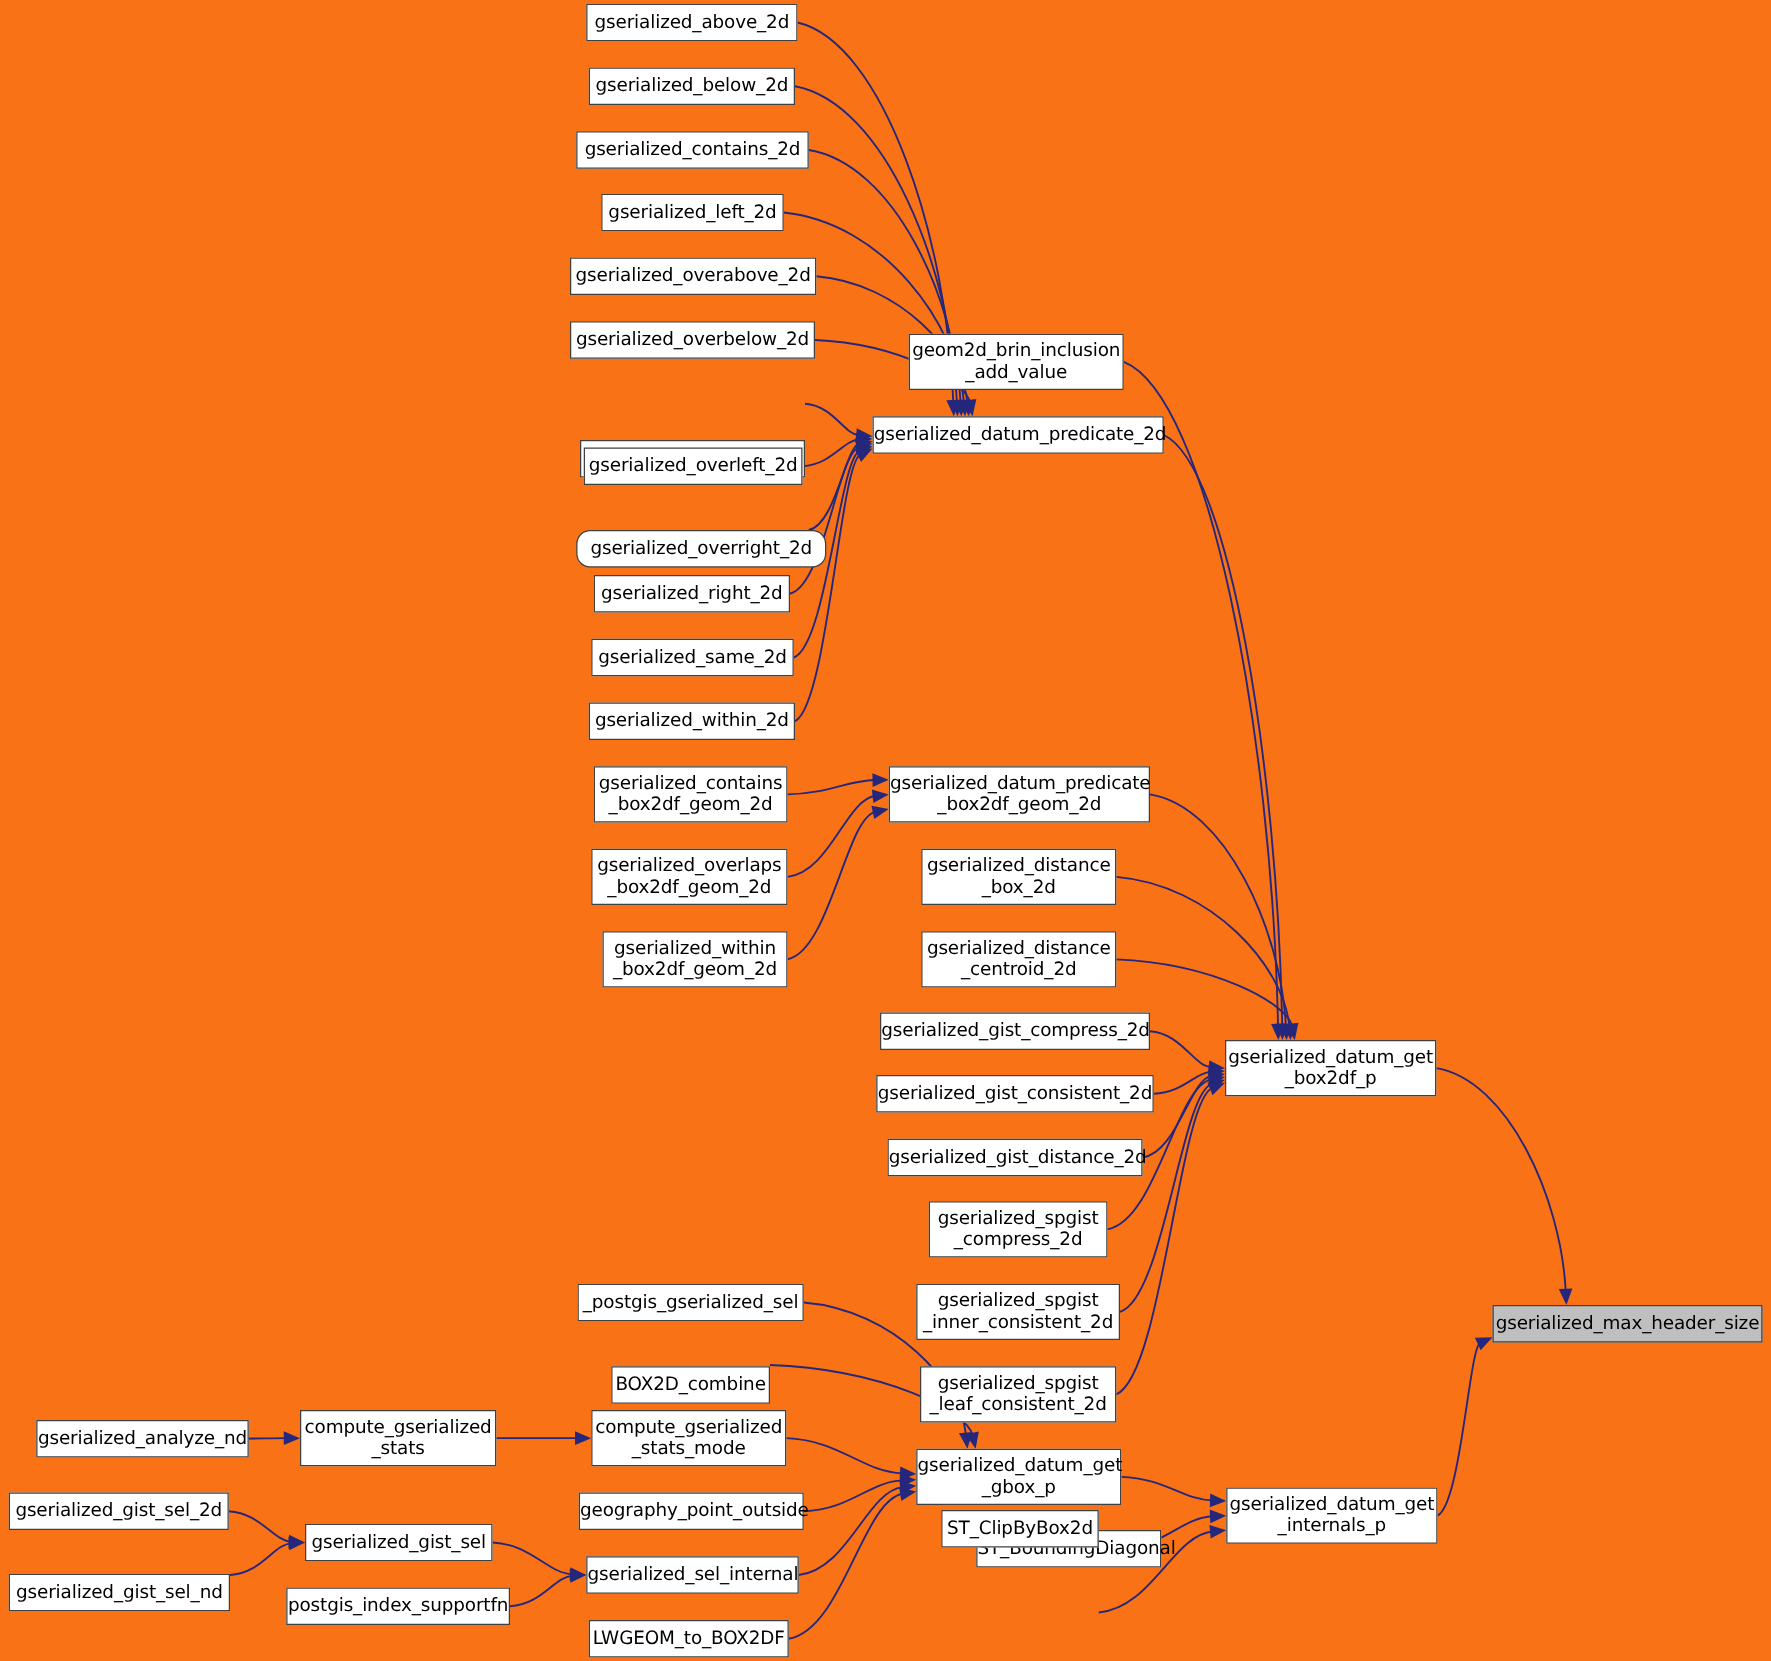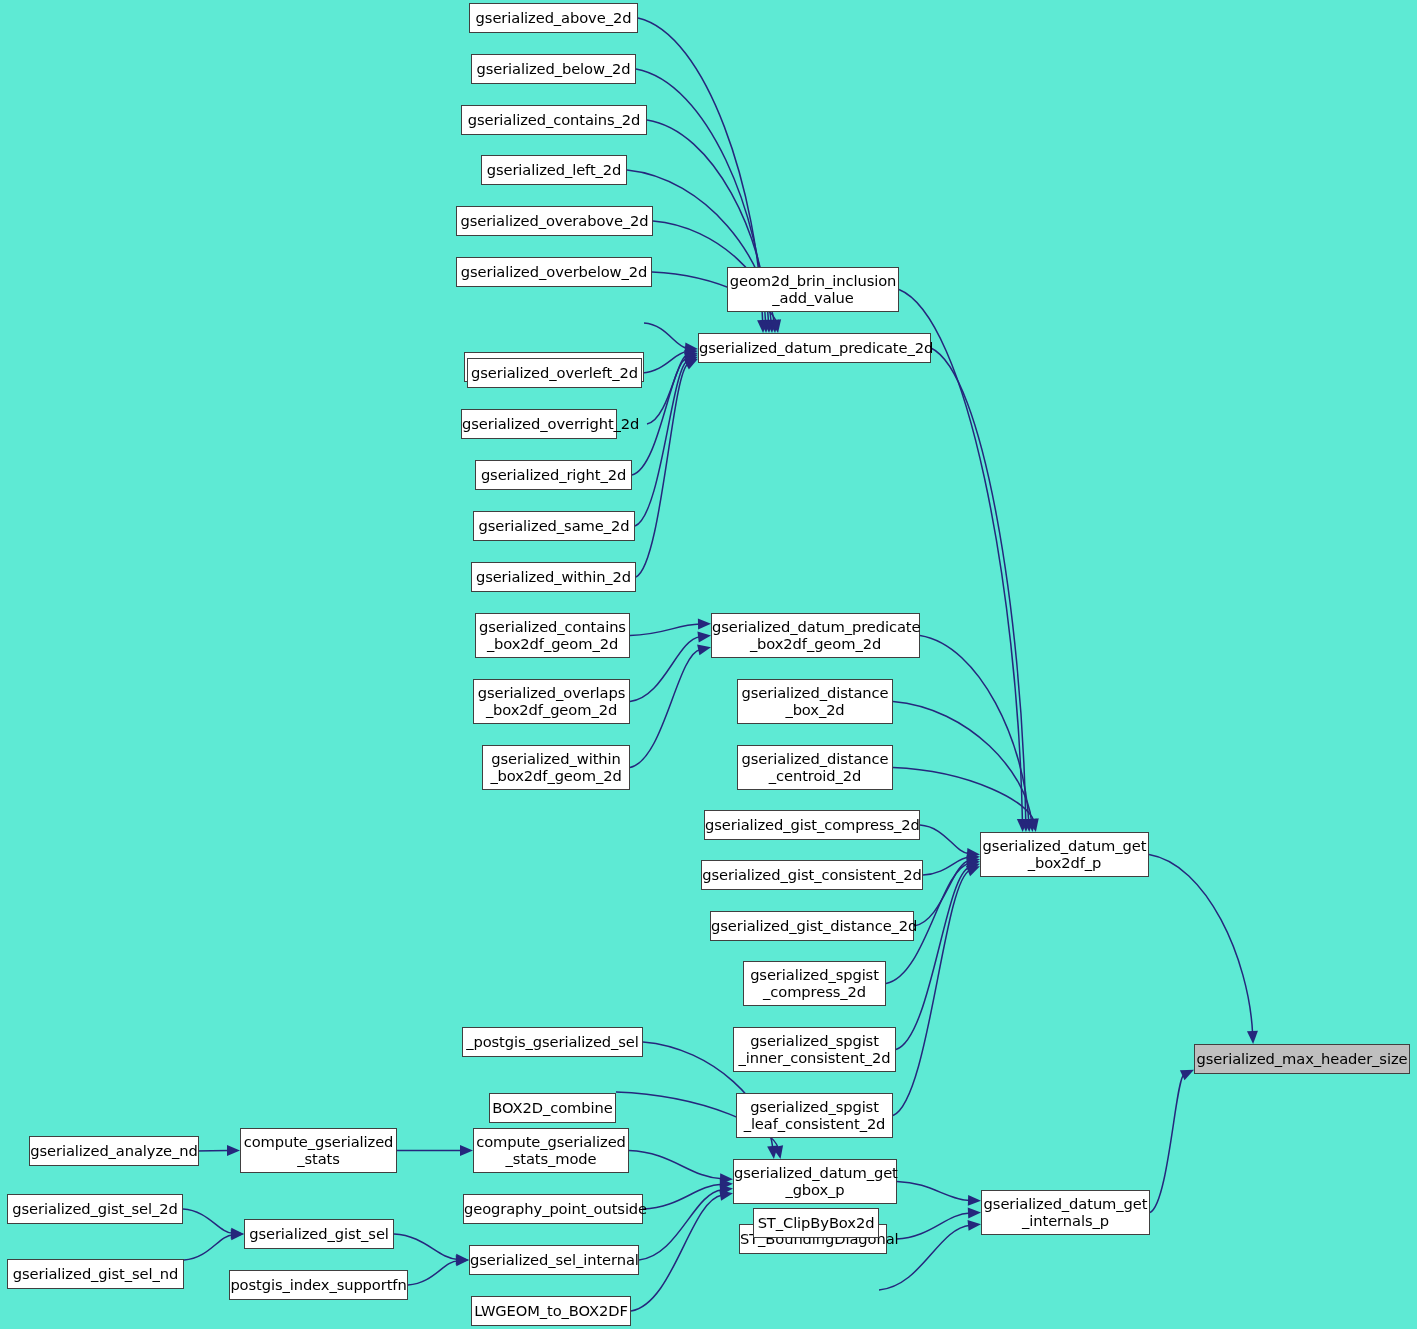--- a/index.html
+++ b/index.html
@@ -4,21 +4,21 @@
 <style>
   html, body {
     margin: 0;
     padding: 0;
     background: #ffffff;
   }
   #graph-root {
     position: relative;
     width: 1417px;
     height: 1329px;
-    background: #5eead4;
+    background: #f97316;
     font-family: "DejaVu Sans", "Liberation Sans", sans-serif;
     overflow: hidden;
   }
   svg#edges {
     position: absolute;
     left: 0;
     top: 0;
     width: 1417px;
     height: 1329px;
   }
@@ -140,21 +140,21 @@
     </svg>
   <div id="node-layer">
       <div class="node" style="left: 469px; top: 3px; width: 169px; height: 30px;"><span class="node-label">gserialized_above_2d</span></div>
       <div class="node" style="left: 471px; top: 54px; width: 165px; height: 30px;"><span class="node-label">gserialized_below_2d</span></div>
       <div class="node" style="left: 461px; top: 105px; width: 186px; height: 30px;"><span class="node-label">gserialized_contains_2d</span></div>
       <div class="node" style="left: 481px; top: 155px; width: 146px; height: 30px;"><span class="node-label">gserialized_left_2d</span></div>
       <div class="node" style="left: 456px; top: 206px; width: 197px; height: 30px;"><span class="node-label">gserialized_overabove_2d</span></div>
       <div class="node" style="left: 456px; top: 257px; width: 196px; height: 30px;"><span class="node-label">gserialized_overbelow_2d</span></div>
       <div class="node" style="left: 464px; top: 308px; width: 180px; height: 30px; margin-top: 44px;"><span class="node-label">gserialized_overlaps_2d</span></div>
       <div class="node" style="left: 467px; top: 358px; width: 175px; height: 30px;"><span class="node-label">gserialized_overleft_2d</span></div>
-      <div class="node" style="left: 461px; top: 409px; width: 156px; height: 30px;"><span class="node-label">gserialized_overright_2d</span></div>
+      <div class="node" style="left: 461px; top: 424px; width: 200px; height: 30px; border-radius: 11px;"><span class="node-label">gserialized_overright_2d</span></div>
       <div class="node" style="left: 475px; top: 460px; width: 157px; height: 30px;"><span class="node-label">gserialized_right_2d</span></div>
       <div class="node" style="left: 473px; top: 511px; width: 162px; height: 30px;"><span class="node-label">gserialized_same_2d</span></div>
       <div class="node" style="left: 471px; top: 562px; width: 165px; height: 30px;"><span class="node-label">gserialized_within_2d</span></div>
       <div class="node" style="left: 727px; top: 267px; width: 172px; height: 45px;"><span class="node-label">geom2d_brin_inclusion
 _add_value</span></div>
       <div class="node" style="left: 698px; top: 333px; width: 233px; height: 30px;"><span class="node-label">gserialized_datum_predicate_2d</span></div>
       <div class="node" style="left: 475px; top: 613px; width: 155px; height: 45px;"><span class="node-label">gserialized_contains
 _box2df_geom_2d</span></div>
       <div class="node" style="left: 473px; top: 679px; width: 157px; height: 45px;"><span class="node-label">gserialized_overlaps
 _box2df_geom_2d</span></div>
@@ -179,21 +179,21 @@
 _box2df_p</span></div>
       <div class="node" style="left: 462px; top: 1027px; width: 181px; height: 30px;"><span class="node-label">_postgis_gserialized_sel</span></div>
       <div class="node" style="left: 489px; top: 1077px; width: 127px; height: 30px; margin-top: 16px;"><span class="node-label">BOX2D_combine</span></div>
       <div class="node" style="left: 473px; top: 1128px; width: 156px; height: 45px;"><span class="node-label">compute_gserialized
 _stats_mode</span></div>
       <div class="node" style="left: 463px; top: 1194px; width: 180px; height: 30px;"><span class="node-label">geography_point_outside</span></div>
       <div class="node" style="left: 469px; top: 1245px; width: 170px; height: 30px;"><span class="node-label">gserialized_sel_internal</span></div>
       <div class="node" style="left: 471px; top: 1296px; width: 160px; height: 30px;"><span class="node-label">LWGEOM_to_BOX2DF</span></div>
       <div class="node" style="left: 733px; top: 1159px; width: 164px; height: 45px;"><span class="node-label">gserialized_datum_get
 _gbox_p</span></div>
-      <div class="node" style="left: 739px; top: 1224px; width: 148px; height: 30px; align-items: center;"><span class="node-label">ST_BoundingDiagonal</span></div>
+      <div class="node" style="left: 781px; top: 1224px; width: 148px; height: 30px; align-items: center;"><span class="node-label">ST_BoundingDiagonal</span></div>
       <div class="node" style="left: 753px; top: 1208px; width: 126px; height: 30px;"><span class="node-label">ST_ClipByBox2d</span></div>
       <div class="node" style="left: 10px; top: 1136px; width: 170px; height: 30px; margin-left: 19px;"><span class="node-label">gserialized_analyze_nd</span></div>
       <div class="node" style="left: 240px; top: 1128px; width: 157px; height: 45px;"><span class="node-label">compute_gserialized
 _stats</span></div>
       <div class="node" style="left: 7px; top: 1194px; width: 176px; height: 30px;"><span class="node-label">gserialized_gist_sel_2d</span></div>
       <div class="node" style="left: 7px; top: 1245px; width: 177px; height: 30px; margin-top: 14px;"><span class="node-label">gserialized_gist_sel_nd</span></div>
       <div class="node" style="left: 244px; top: 1219px; width: 150px; height: 30px;"><span class="node-label">gserialized_gist_sel</span></div>
       <div class="node" style="left: 229px; top: 1270px; width: 179px; height: 30px;"><span class="node-label">postgis_index_supportfn</span></div>
       <div class="node" style="left: 981px; top: 1190px; width: 169px; height: 45px;"><span class="node-label">gserialized_datum_get
 _internals_p</span></div>

